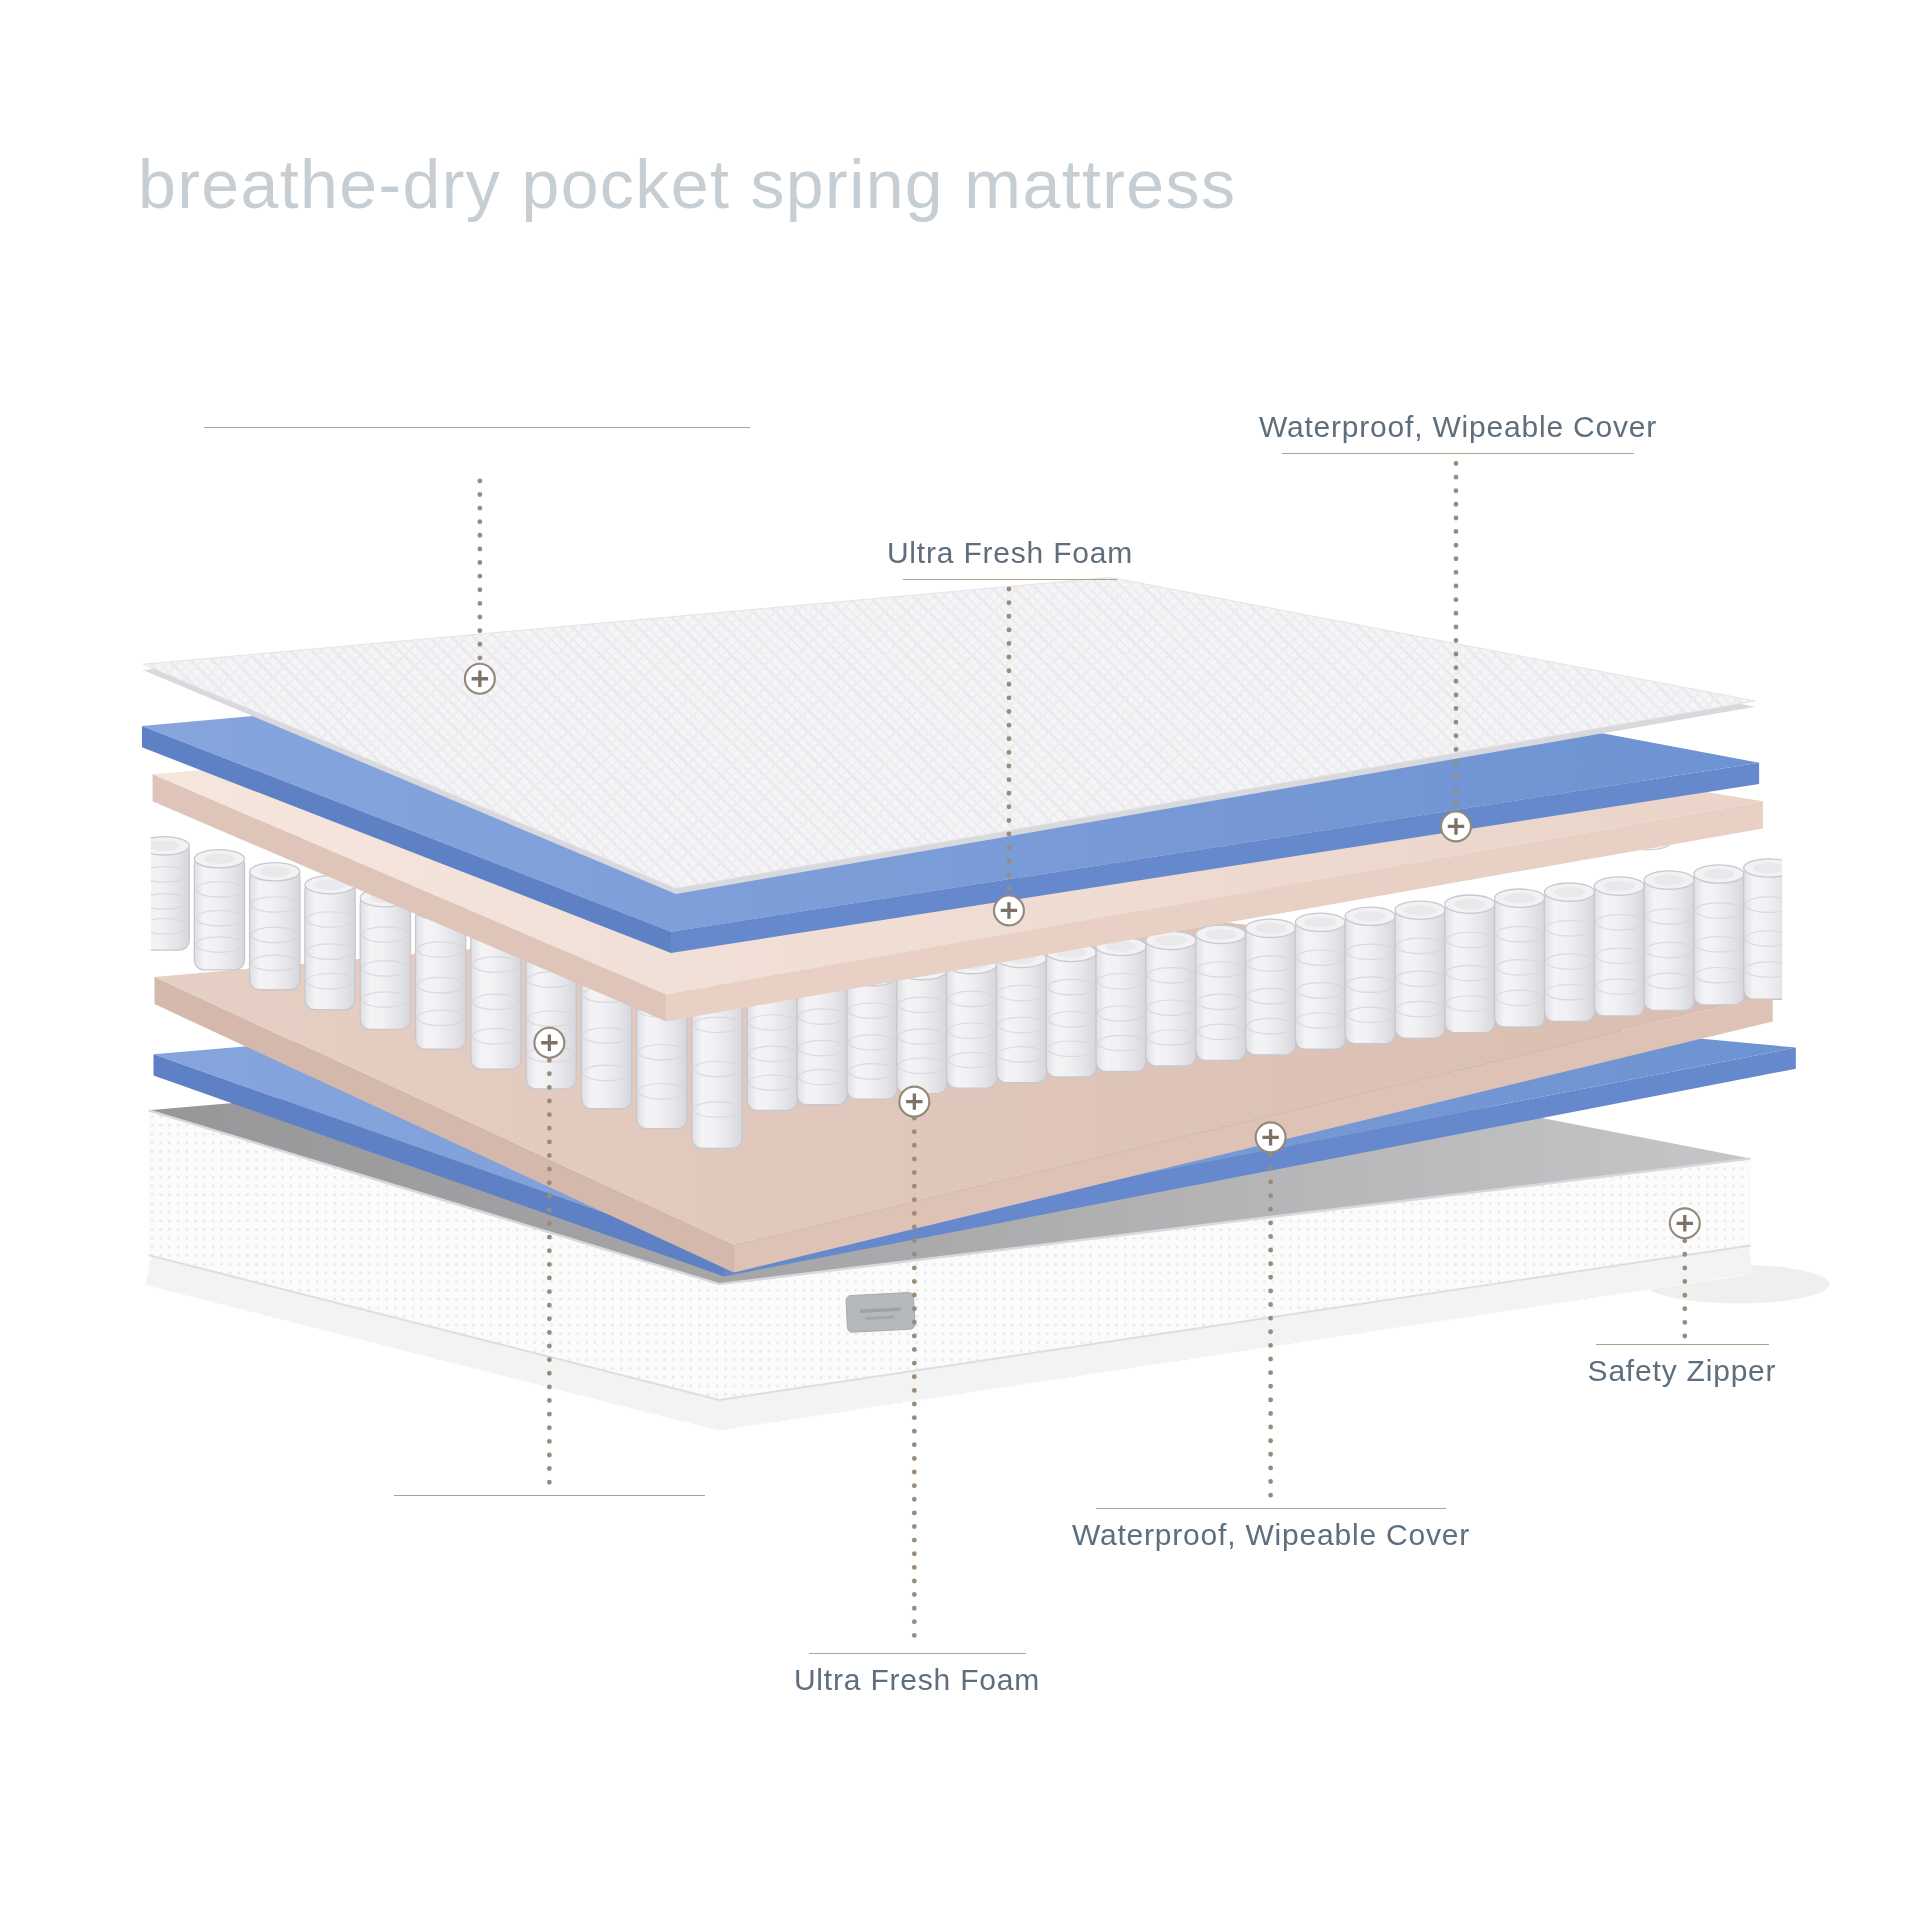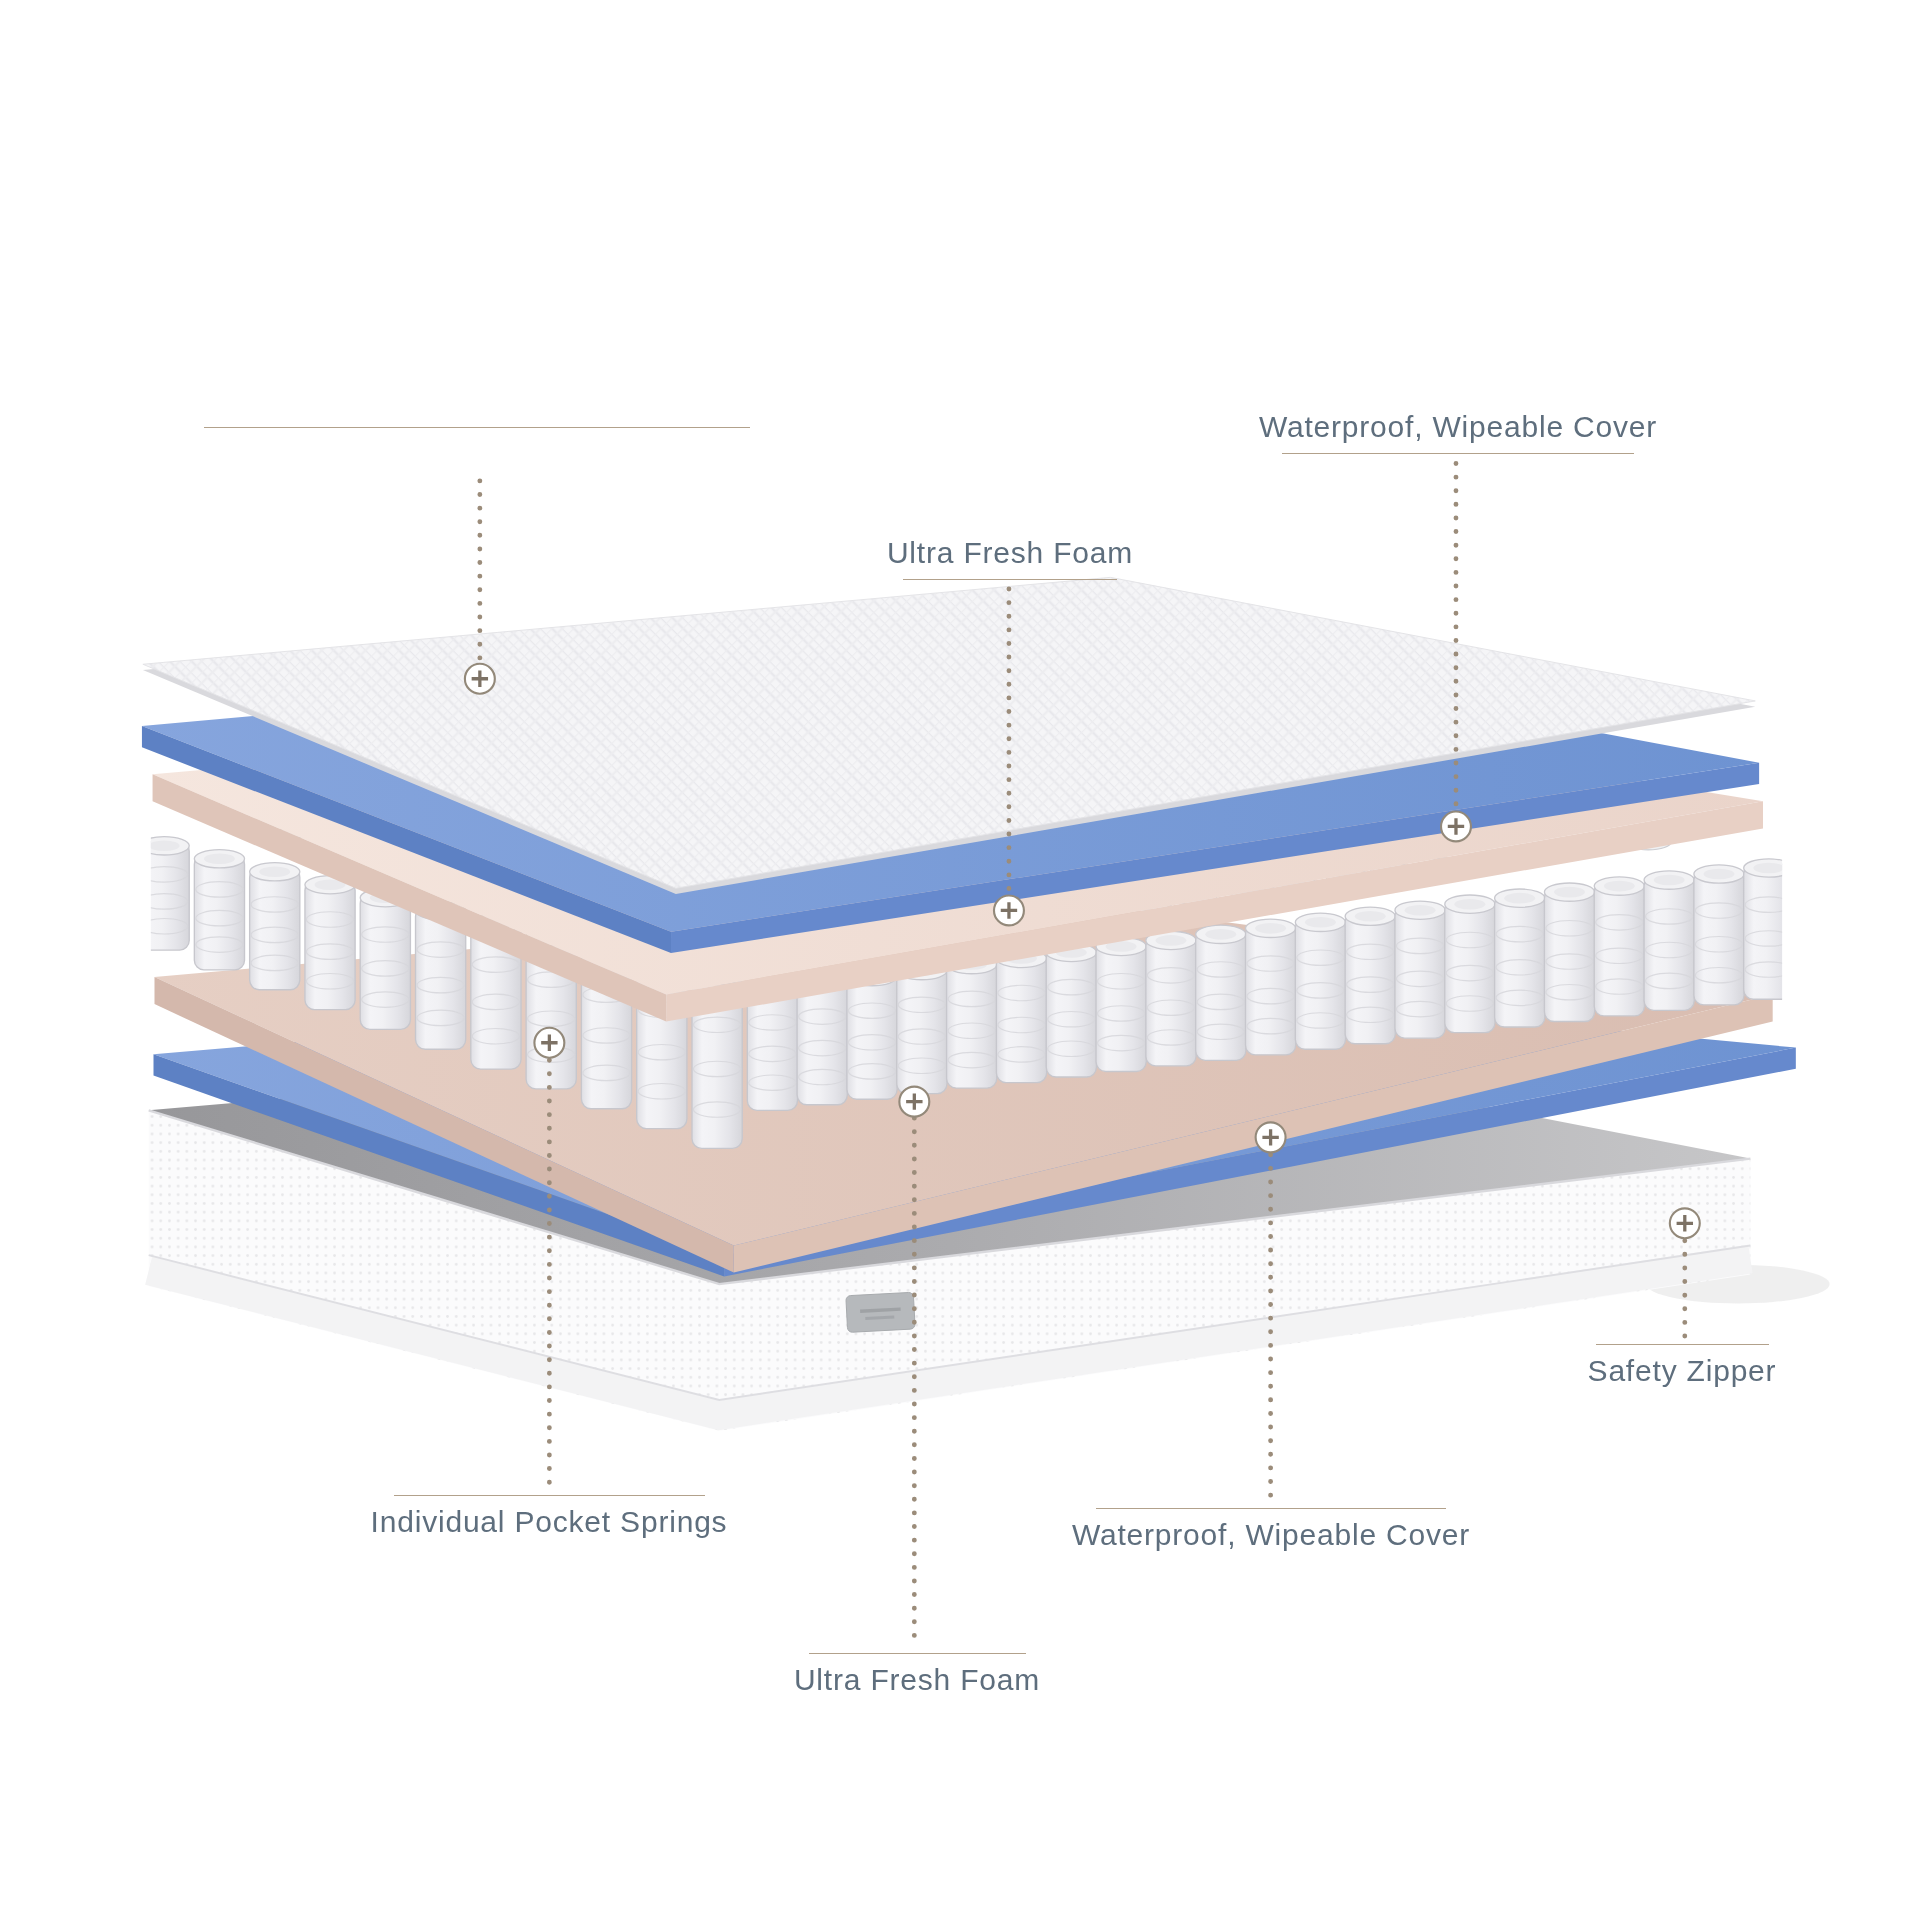--- a/index.html
+++ b/index.html
@@ -18,20 +18,21 @@
   .dots{stroke:#9b8c7a;stroke-width:5;stroke-dasharray:0.1 14;stroke-linecap:round;fill:none;}
   .plus circle{fill:#ffffff;stroke:#93897a;stroke-width:2.2;}
   .plus path{stroke:#7d7265;stroke-width:3.4;fill:none;}
   .seam{fill:none;}
 </style>
 </head>
 <body>
 
 <div id="page">
 
+  <div id="title">breathe-dry pocket spring mattress</div>
 
   <svg id="art" width="1931" height="1931" viewBox="0 0 2000 2000">
     <defs>
       <linearGradient id="blueG" x1="0" y1="0" x2="1" y2="0">
         <stop offset="0" stop-color="#86a5dd"></stop>
           <stop offset="1" stop-color="#6e93d2"></stop>
       </linearGradient>
       <linearGradient id="pinkG" x1="0" y1="0" x2="1" y2="0">
         <stop offset="0" stop-color="#f5e6de"></stop>
           <stop offset="1" stop-color="#ead4ca"></stop>
@@ -542,21 +543,20 @@
   <div class="callout top" style="left:1458px;top:410px;">
     <div class="text">Waterproof, Wipeable Cover</div>
     <div class="rule" style="width:352px;"></div>
   </div>
   <div class="callout top" style="left:1010px;top:536px;">
     <div class="text">Ultra Fresh Foam</div>
     <div class="rule" style="width:214px;"></div>
   </div>
   <div class="callout bottom" style="left:549px;top:1495px;">
     <div class="rule" style="width:311px;"></div>
-    <div class="text">Individual Pocket Springs</div>
   </div>
   <div class="callout bottom" style="left:917px;top:1653px;">
     <div class="rule" style="width:217px;"></div>
     <div class="text">Ultra Fresh Foam</div>
   </div>
   <div class="callout bottom" style="left:1271px;top:1508px;">
     <div class="rule" style="width:350px;"></div>
     <div class="text">Waterproof, Wipeable Cover</div>
   </div>
   <div class="callout bottom" style="left:1682px;top:1344px;">

